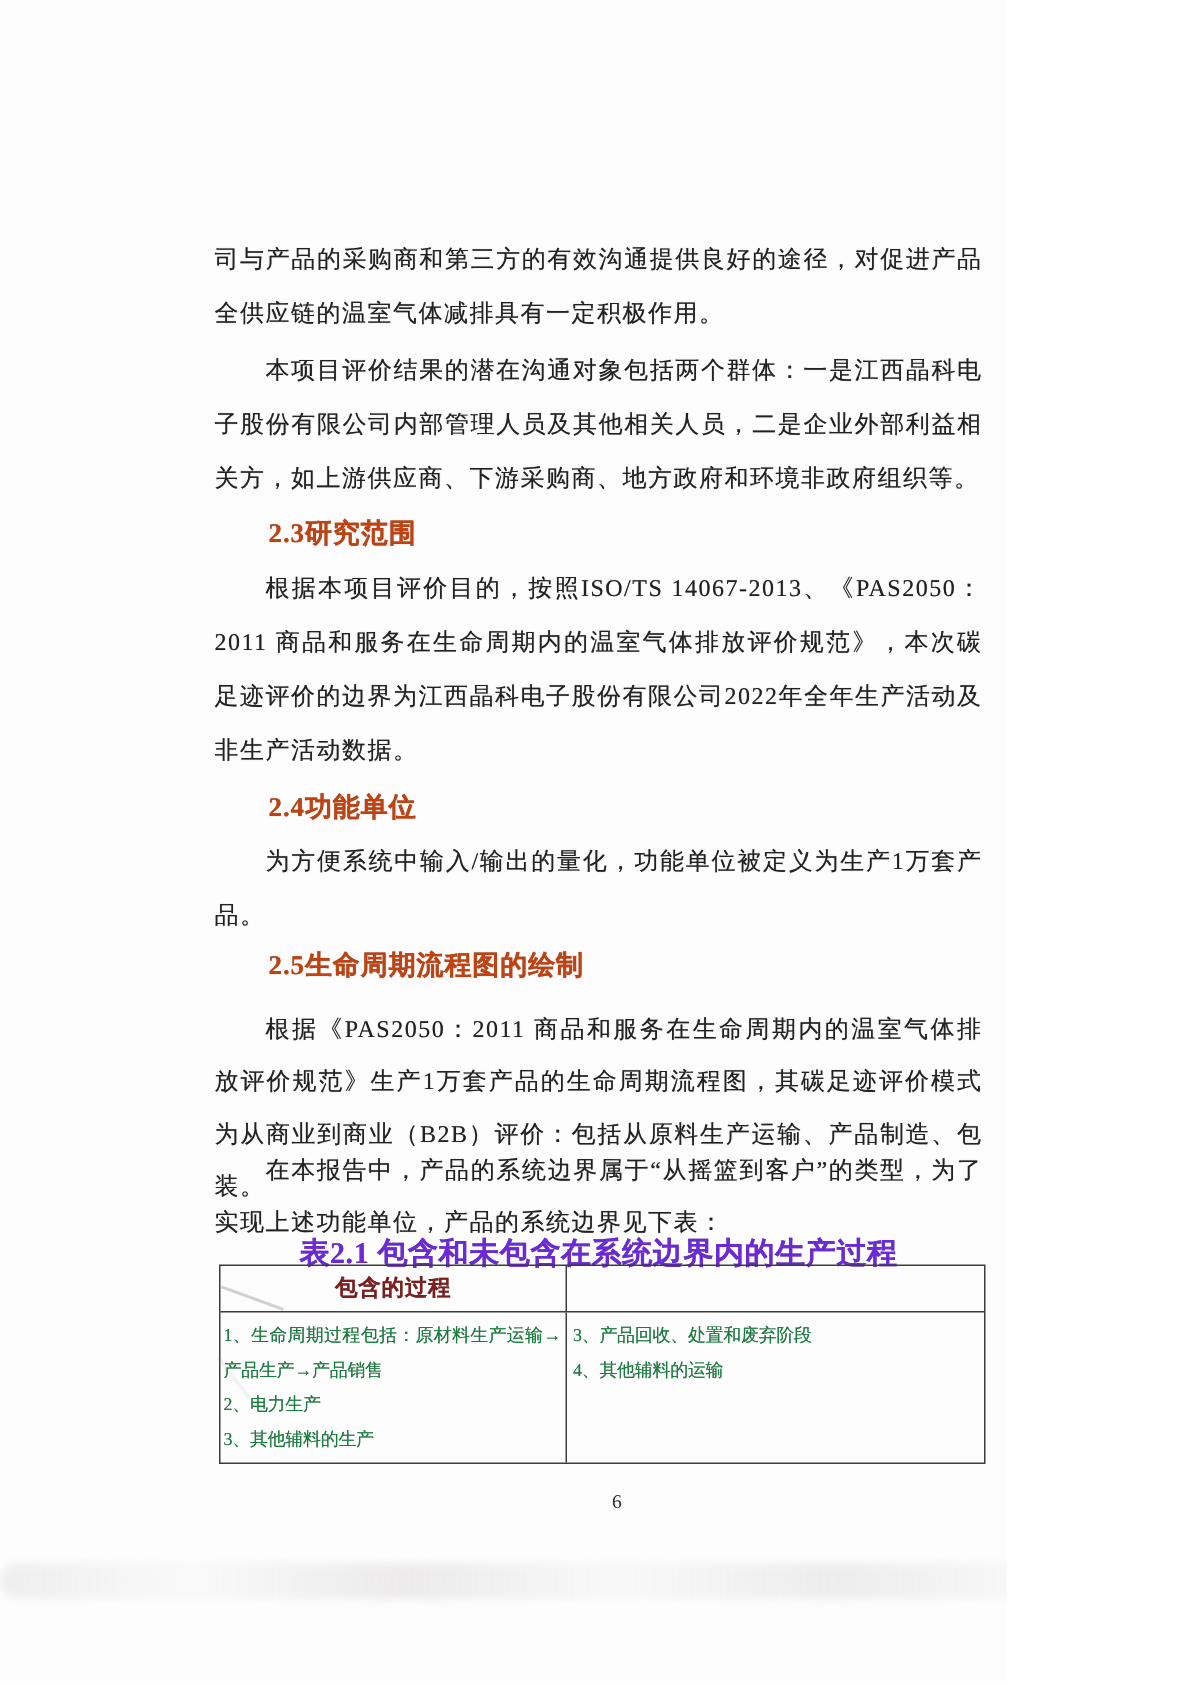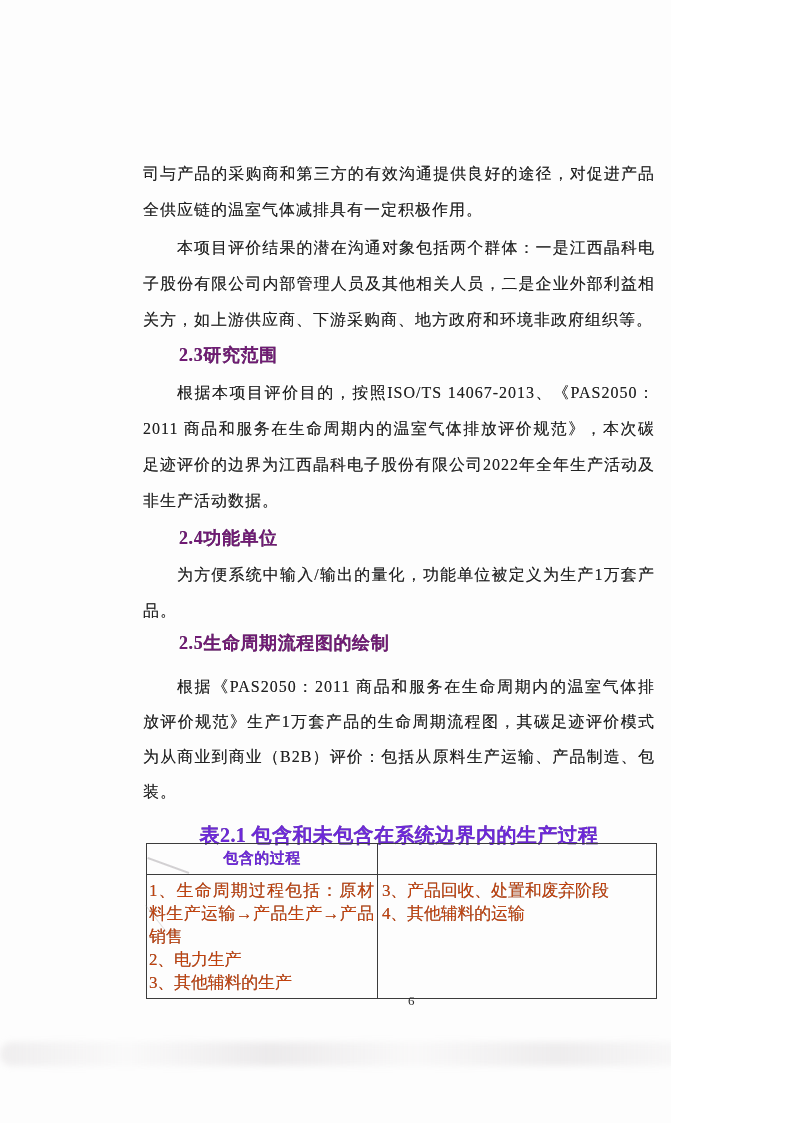--- a/index.html
+++ b/index.html
@@ -24,21 +24,21 @@
     text-shadow: 0 0 0.5px rgba(30,30,30,0.55);
   }
   .para.continuation { text-indent: 0; }
   .para.tight { line-height: 35px; }
   .heading {
     font-size: 18px;
     line-height: 24px;
     font-weight: 700;
     letter-spacing: 0.6px;
     text-indent: 36px;
-    color: #701a75;
+    color: #c2410c;
     text-shadow: 0 0 0.5px rgba(10,10,10,0.6);
   }
   .tbl-caption {
     font-size: 20px;
     font-weight: 700;
     letter-spacing: 0.4px;
     text-align: center;
     color: #6d28d9;
     text-shadow: 0 0 0.4px rgba(10,10,10,0.55);
   }
@@ -52,32 +52,32 @@
     background: transparent;
   }
   .tbl-header { display: flex; border-bottom: 1px solid #3c3c3c; }
   .th {
     box-sizing: border-box;
     font-size: 15px;
     font-weight: 700;
     letter-spacing: 0.5px;
     text-align: center;
     padding: 5px 0 6px 0;
-    color: #6d28d9;
+    color: #7f1d1d;
     text-shadow: 0 0 0.4px rgba(10,10,10,0.5);
   }
   .th-left { width: 231px; border-right: 1px solid #3c3c3c; }
   .th-right { flex: 1; }
   .tbl-body { display: flex; align-items: stretch; }
   .td {
     box-sizing: border-box;
-    font-size: 17px;
+    font-size: 12px;
     line-height: 23px;
     letter-spacing: -0.2px;
-    color: #c2410c;
+    color: #15803d;
     text-align: justify;
     text-shadow: 0 0 0.4px rgba(20,20,20,0.5);
     padding: 4px 3px 4px 2px;
   }
   .td-left { width: 231px; border-right: 1px solid #3c3c3c; }
   .td-right { flex: 1; padding-left: 4px; }
   .cell-item { display: block; }
   .page-number {
     position: absolute;
     left: 408px;
@@ -141,20 +141,21 @@
   <p class="block para" style="top:359px;">根据本项目评价目的，按照ISO/TS 14067-2013、《PAS2050：2011 商品和服务在生命周期内的温室气体排放评价规范》，本次碳足迹评价的边界为江西晶科电子股份有限公司2022年全年生产活动及非生产活动数据。</p>
 
   <h2 class="block heading" style="top:511px;">2.4功能单位</h2>
 
   <p class="block para" style="top:541px;">为方便系统中输入/输出的量化，功能单位被定义为生产1万套产品。</p>
 
   <h2 class="block heading" style="top:618px;margin-top:13px;">2.5生命周期流程图的绘制</h2>
 
   <p class="block para tight" style="top:653px;">根据《PAS2050：2011 商品和服务在生命周期内的温室气体排放评价规范》生产1万套产品的生命周期流程图，其碳足迹评价模式为从商业到商业（B2B）评价：包括从原料生产运输、产品制造、包装。</p>
 
+  <p class="block para tight" style="top:747px;">在本报告中，产品的系统边界属于“从摇篮到客户”的类型，为了实现上述功能单位，产品的系统边界见下表：</p>
 
   <div class="block tbl-caption" style="top:822px;">表2.1 包含和未包含在系统边界内的生产过程</div>
 
   <div class="tbl">
     <div class="tbl-header">
       <div class="th th-left">包含的过程</div>
     </div>
     <div class="tbl-body">
       <div class="td td-left">
         <span class="cell-item">1、生命周期过程包括：原材料生产运输→产品生产→产品销售</span>

